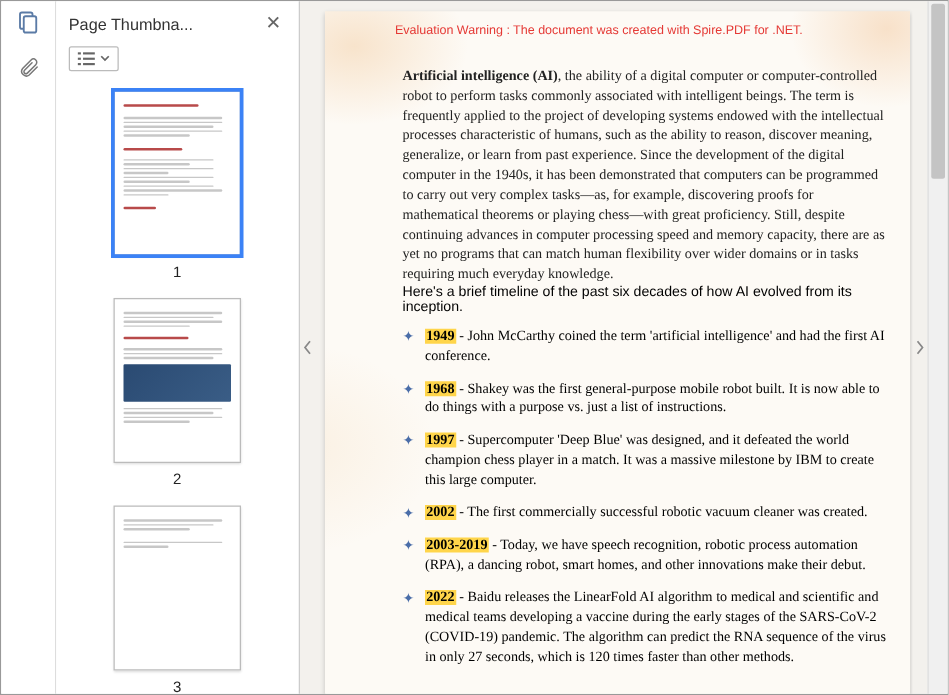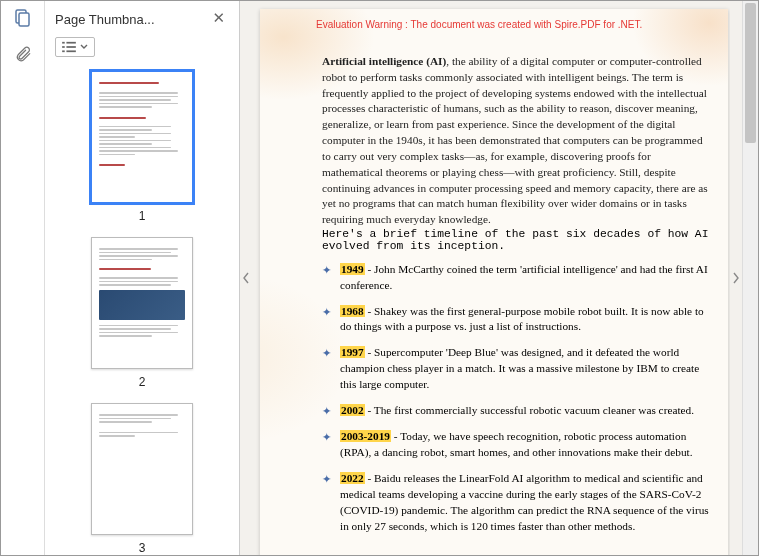--- a/index.html
+++ b/index.html
@@ -29,21 +29,21 @@
 .page { position: absolute; left: 8px; top: 8px; width: 468px; min-height: 700px; background: #fdfaf5; box-shadow: 0 1px 4px rgba(0,0,0,.2); padding: 10px 18px 18px 62px; }
 .page::before { content:""; position:absolute; inset:0; background:
   radial-gradient(ellipse 130px 90px at 5% 4%, rgba(232,160,80,.25), transparent 70%),
   radial-gradient(ellipse 110px 90px at 96% 2%, rgba(232,150,70,.25), transparent 70%),
   radial-gradient(ellipse 160px 120px at -5% 50%, rgba(230,170,90,.12), transparent 70%);
   pointer-events:none; }
 .warning { color: #e53935; font-size: 10px; margin-bottom: 10px; margin-left: -30px; position: relative; z-index: 1; padding-left: 24px; }
 .para { font-size: 11.3px; color: #222; line-height: 1.4; font-family: 'Times New Roman', serif; position: relative; z-index: 1; margin-top: 24px; }
 .para b { font-weight: bold; }
 h3.sect { font-family: 'Times New Roman', serif; font-size: 14px; font-weight: bold; text-decoration: underline; margin: 16px 0 8px 0; color: #111; position: relative; z-index: 1; }
-.intro-line { font-size: 11.3px; font-family: Liberation Mono, monospace; margin-bottom: 10px; position: relative; z-index: 1; }
+.intro-line { font-size: 11.3px; font-family: Liberation Sans, sans-serif; margin-bottom: 10px; position: relative; z-index: 1; }
 .tl { display: flex; gap: 8px; margin-bottom: 10px; font-size: 11.3px; font-family: 'Times New Roman', serif; line-height: 1.4; position: relative; z-index: 1; }
 .tl .bullet { flex-shrink: 0; width: 10px; color: #4a6da8; margin-top: 1px; }
 .tl .body { flex: 1; }
 .hl { background: #ffd54a; padding: 0 1px; }
 .scrollbar { width: 16px; background: #f0f0f0; border-left: 1px solid #ddd; position: relative; }
 .scrollbar .thumb { position: absolute; left: 2px; right: 2px; top: 2px; height: 140px; background: #c4c4c4; border-radius: 2px; cursor: pointer; }
 </style>
 </head>
 <body>
 

